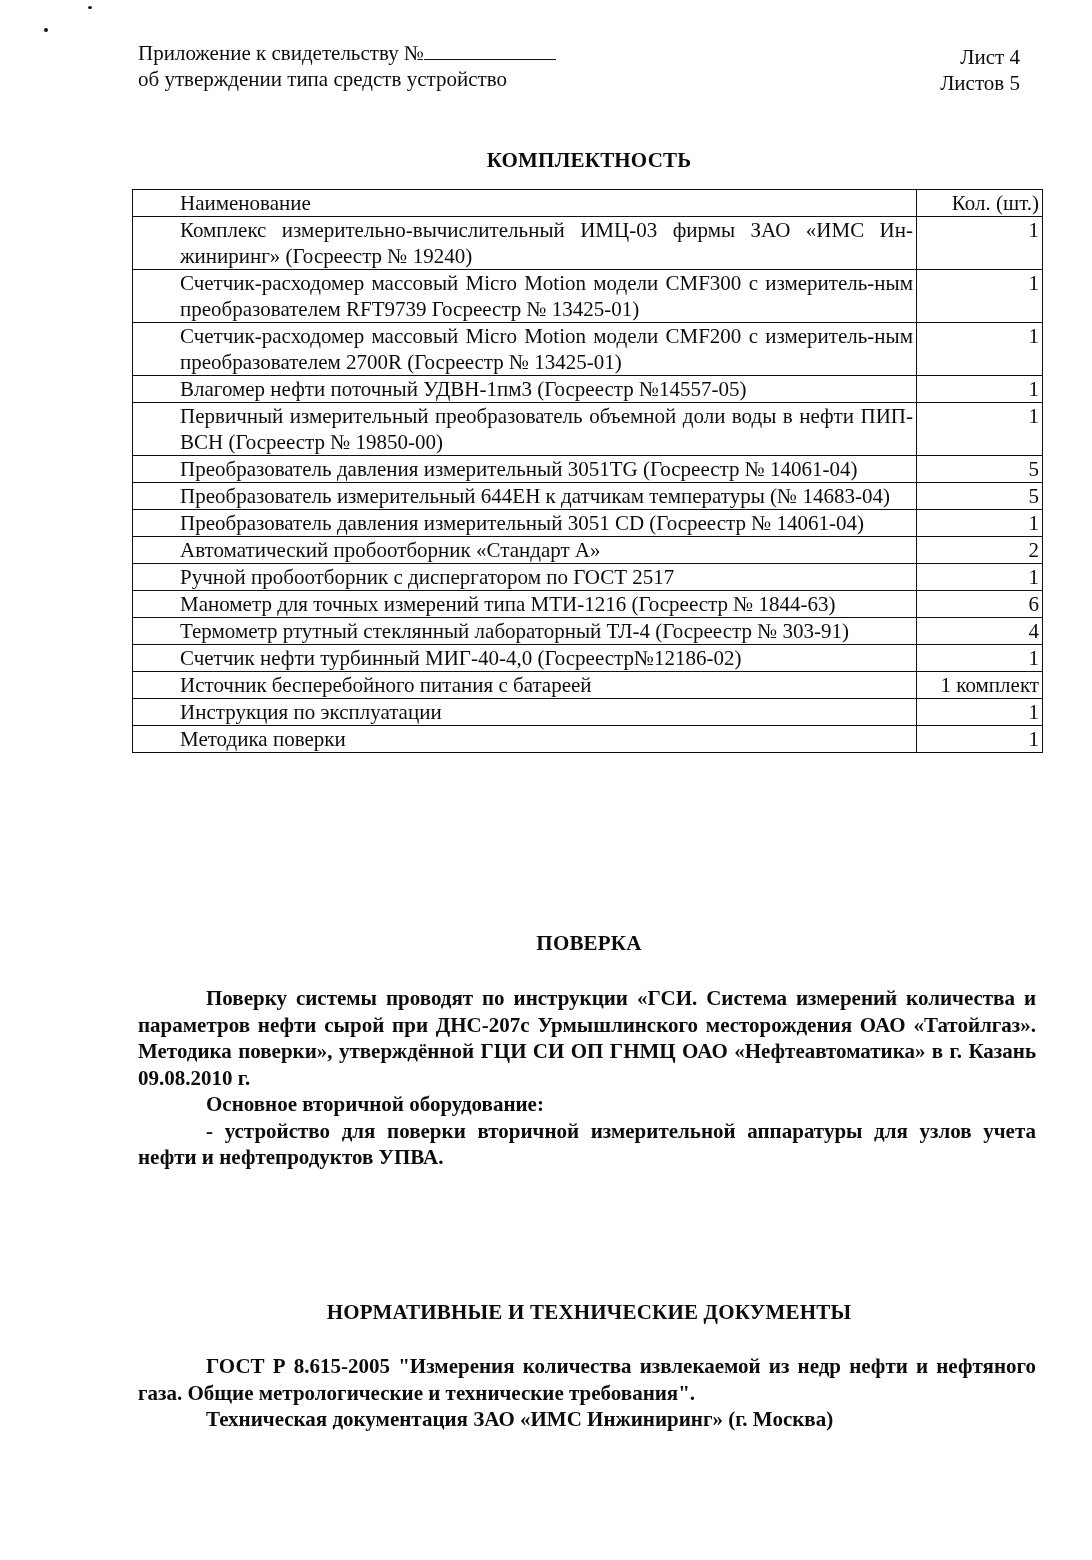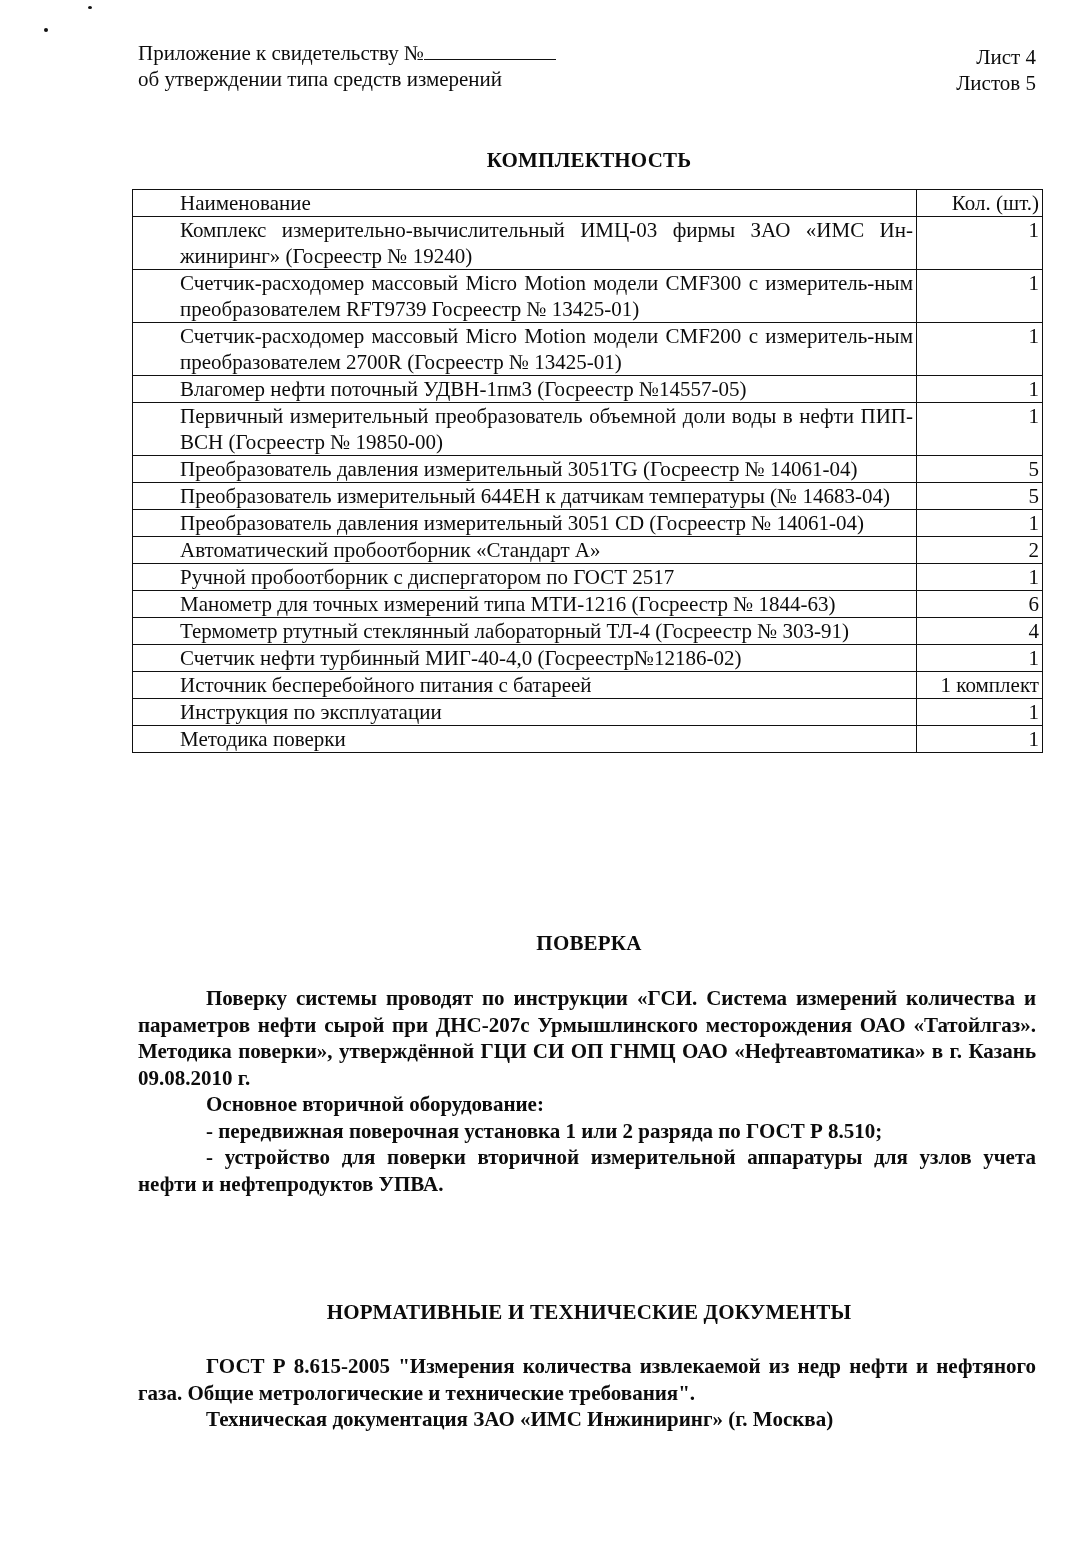--- a/index.html
+++ b/index.html
@@ -3,21 +3,21 @@
   <meta charset="utf-8">
   <style>
     html, body { margin: 0; padding: 0; background: #ffffff; }
     body {
       width: 1092px; height: 1560px; position: relative; overflow: hidden;
       font-family: "Liberation Serif", "DejaVu Serif", serif;
       color: #0c0c0c;
     }
     .dot { position: absolute; background: #111; border-radius: 50%; }
     .hdr-left { position: absolute; left: 138px; top: 40px; font-size: 21px; line-height: 26px; }
-    .hdr-right { position: absolute; right: 56px; top: 44px; font-size: 21px; line-height: 26px; text-align: right; margin-left: 48px; }
+    .hdr-right { position: absolute; right: 72px; top: 44px; font-size: 21px; line-height: 26px; text-align: right; margin-left: 48px; }
     .blank { display: inline-block; width: 132px; border-bottom: 1.5px solid #111; height: 19px; vertical-align: baseline; }
     .section-title {
       position: absolute; left: 0; width: 1178px; text-align: center;
       font-weight: bold; font-size: 21px; letter-spacing: 0.2px;
     }
     table.komp {
       position: absolute; left: 132px; top: 189px; width: 911px;
       border-collapse: collapse; font-size: 21px; line-height: 26px;
     }
     table.komp td {
@@ -32,21 +32,21 @@
     .para p.lastjust { text-align-last: left; }
   </style>
 </head>
 <body>
 
 <div class="dot" style="left:88px;top:6px;width:4px;height:3px;"></div>
 <div class="dot" style="left:44px;top:28px;width:4px;height:4px;"></div>
 
 <div class="hdr-left">
   <div><span>Приложение к свидетельству №</span><span class="blank"></span></div>
-  <div>об утверждении типа средств измерений</div>
+  <div>об утверждении типа средств устройство</div>
 </div>
 <div class="hdr-right">
   <div>Лист 4</div>
   <div>Листов 5</div>
 </div>
 
 <div class="section-title" style="top:148px;">КОМПЛЕКТНОСТЬ</div>
 
 <table class="komp">
   <tbody>
@@ -118,21 +118,20 @@
         <td class="name">Методика поверки</td>
         <td class="qty center">1</td>
       </tr>
   </tbody>
 </table>
 
 <div class="section-title" style="top:931px;">ПОВЕРКА</div>
 <div class="para" style="top:985px;">
   <p class="indent lastjust">Поверку системы проводят по инструкции «ГСИ. Система измерений количества и параметров нефти сырой при ДНС-207с Урмышлинского месторождения ОАО «Татойлгаз». Методика поверки», утверждённой ГЦИ СИ ОП ГНМЦ ОАО «Нефтеавтоматика» в г. Казань  09.08.2010 г.</p>
   <p class="indent">Основное вторичной оборудование:</p>
-  <p class="indent">- передвижная поверочная установка 1 или 2 разряда по ГОСТ Р 8.510;</p>
   <p class="indent lastjust">- устройство для поверки вторичной измерительной аппаратуры для узлов учета нефти и нефтепродуктов УПВА.</p>
 </div>
 
 <div class="section-title" style="top:1300px;">НОРМАТИВНЫЕ И ТЕХНИЧЕСКИЕ ДОКУМЕНТЫ</div>
 <div class="para" style="top:1353px;">
   <p class="indent lastjust">ГОСТ Р 8.615-2005 "Измерения количества извлекаемой из недр нефти и нефтяного газа. Общие метрологические и технические требования".</p>
   <p class="indent">Техническая документация ЗАО «ИМС Инжиниринг» (г. Москва)</p>
 </div>
 
 </body></html>

